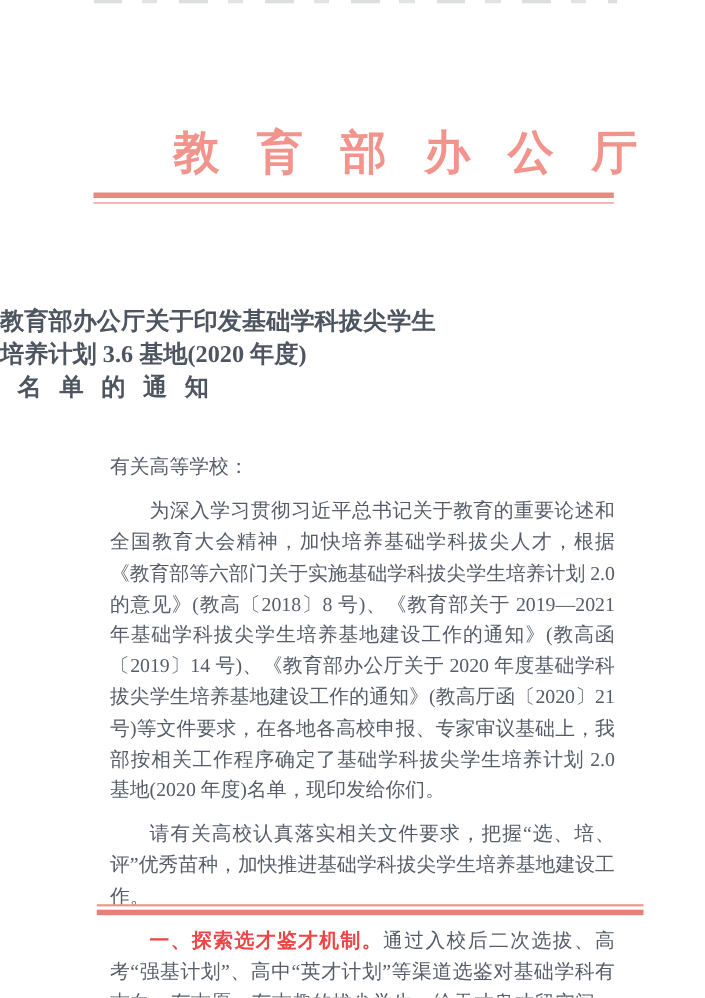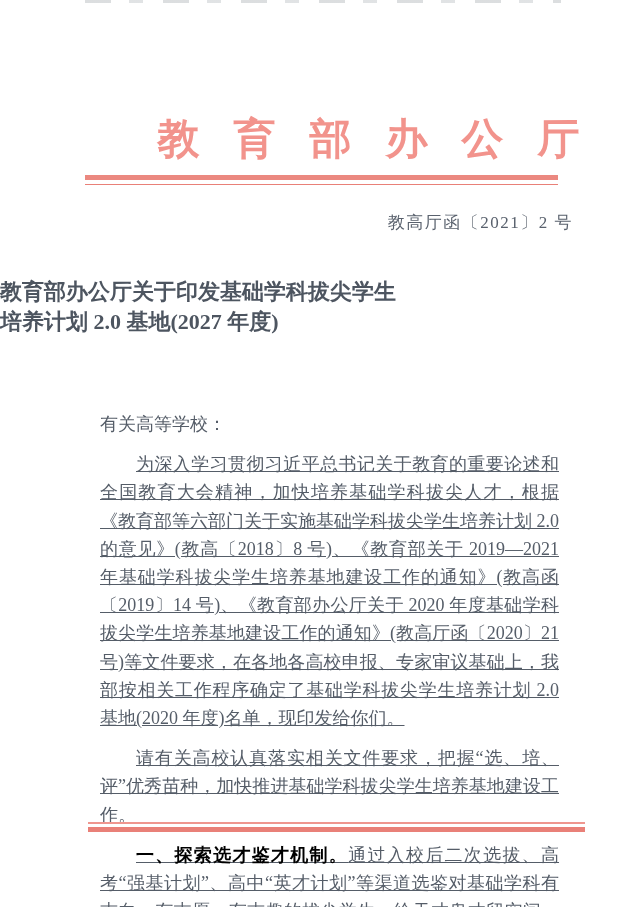--- a/index.html
+++ b/index.html
@@ -85,24 +85,24 @@
     position: absolute;
     top: 398px; left: 88px;
     width: 483px;
     font-size: 18px;
     line-height: 28.2px;
     color: #555d68;
     text-align: justify;
     text-justify: inter-ideograph;
   }
   .body-text p { margin: 12px; }
-  .para-indent { text-indent: 2em; text-decoration: underline; }
+  .para-indent { text-indent: 2em; }
   .lead-bold {
     font-weight: 700;
-    color: #000000;
+    color: #ef4444;
   }
 
   
   .rule-bottom-thin {
     position: absolute;
     top: 822px; left: 88px;
     width: 497px; height: 1.5px;
     background: #ef968f;
   }
   .rule-bottom-thick {
@@ -117,25 +117,25 @@
 
 <div class="page">
 
   <div class="scan-marks"></div>
 
   <div class="agency">教育部办公厅</div>
 
   <div class="rule-top-thick"></div>
   <div class="rule-top-thin"></div>
 
-  <div class="doc-number">教高厅函〔2021〕2 号</div>
 
   <div class="title">
     <div>教育部办公厅关于印发基础学科拔尖学生</div>
-    <div>培养计划 2.0 基地(2027 年度)</div>
+    <div>培养计划 3.6 基地(2020 年度)</div>
+    <div class="title-line3">名单的通知</div>
   </div>
 
   <div class="body-text">
     <p class="salutation">有关高等学校：</p>
     <p class="para-indent">为深入学习贯彻习近平总书记关于教育的重要论述和全国教育大会精神，加快培养基础学科拔尖人才，根据《教育部等六部门关于实施基础学科拔尖学生培养计划 2.0 的意见》(教高〔2018〕8 号)、《教育部关于 2019—2021 年基础学科拔尖学生培养基地建设工作的通知》(教高函〔2019〕14 号)、《教育部办公厅关于 2020 年度基础学科拔尖学生培养基地建设工作的通知》(教高厅函〔2020〕21 号)等文件要求，在各地各高校申报、专家审议基础上，我部按相关工作程序确定了基础学科拔尖学生培养计划 2.0 基地(2020 年度)名单，现印发给你们。</p>
     <p class="para-indent">请有关高校认真落实相关文件要求，把握“选、培、评”优秀苗种，加快推进基础学科拔尖学生培养基地建设工作。</p>
     <p class="para-indent"><span class="lead-bold">一、探索选才鉴才机制。</span><span>通过入校后二次选拔、高考“强基计划”、高中“英才计划”等渠道选鉴对基础学科有志向、有志愿、有志趣的拔尖学生，给天才鬼才留空间，给偏才怪才创机会，让异“才”纷呈、脱颖而出。基于拔尖计划 1.0 探索的有效经验，重点通过入校后二次选拔发现有培养和发展潜质的“优秀苗种”。完善</span></p>
   </div>
 
   <div class="rule-bottom-thin"></div>

